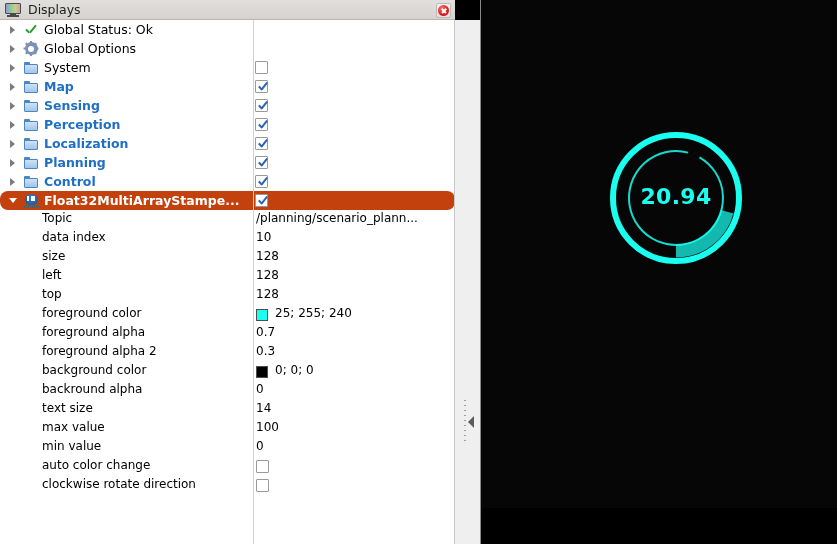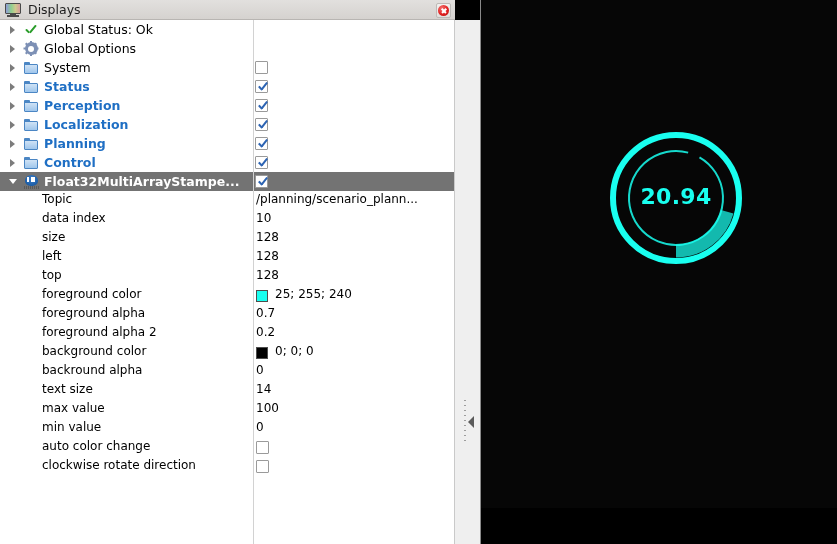--- a/index.html
+++ b/index.html
@@ -71,21 +71,21 @@
     background: #efefef;
   }
   #panel-rightedge {
     position: absolute; left: 454px; top: 20px; width: 1px; height: 524px; background:#c9c9c9;
   }
   .row {
     position: relative; height: 19px; width: 455px;
     display: flex; align-items: center;
     font-size: 12.5px; color: #000;
   }
-  .row.selected { background: #737373; }
+  .row.selected { background: #c2410c; border-radius: 8px; }
   .arrow {
     width: 11px; height: 19px; margin-left: 7px; flex: 0 0 auto;
     display: flex; align-items: center; justify-content: center;
   }
   .arrow .tri-r {
     width: 0; height: 0; border-left: 5px solid #7c7c7c;
     border-top: 4px solid transparent; border-bottom: 4px solid transparent;
   }
   .arrow .tri-d {
     width: 0; height: 0; border-top: 5px solid #ffffff;
@@ -285,21 +285,36 @@
           <div class="row">
             <div class="arrow">
               <div class="tri-r"></div>
             </div>
             <div class="icon-wrap">
               <div class="ico-folder">
                 <div class="tab"></div>
                 <div class="body"></div>
               </div>
             </div>
-            <div class="label bold-blue">Status</div>
+            <div class="label bold-blue">Map</div>
+            <div class="cb-cell">
+              <div class="cb checked"></div>
+            </div>
+          </div>
+          <div class="row">
+            <div class="arrow">
+              <div class="tri-r"></div>
+            </div>
+            <div class="icon-wrap">
+              <div class="ico-folder">
+                <div class="tab"></div>
+                <div class="body"></div>
+              </div>
+            </div>
+            <div class="label bold-blue">Sensing</div>
             <div class="cb-cell">
               <div class="cb checked"></div>
             </div>
           </div>
           <div class="row">
             <div class="arrow">
               <div class="tri-r"></div>
             </div>
             <div class="icon-wrap">
               <div class="ico-folder">
@@ -399,21 +414,21 @@
             <div class="pname">foreground color</div>
             <div class="swatch" style="background: rgb(25, 255, 240);"></div>
             <div class="pval withswatch">25; 255; 240</div>
           </div>
           <div class="prow">
             <div class="pname">foreground alpha</div>
             <div class="pval">0.7</div>
           </div>
           <div class="prow">
             <div class="pname">foreground alpha 2</div>
-            <div class="pval">0.2</div>
+            <div class="pval">0.3</div>
           </div>
           <div class="prow">
             <div class="pname">background color</div>
             <div class="swatch" style="background: rgb(0, 0, 0);"></div>
             <div class="pval withswatch">0; 0; 0</div>
           </div>
           <div class="prow">
             <div class="pname">backround alpha</div>
             <div class="pval">0</div>
           </div>

